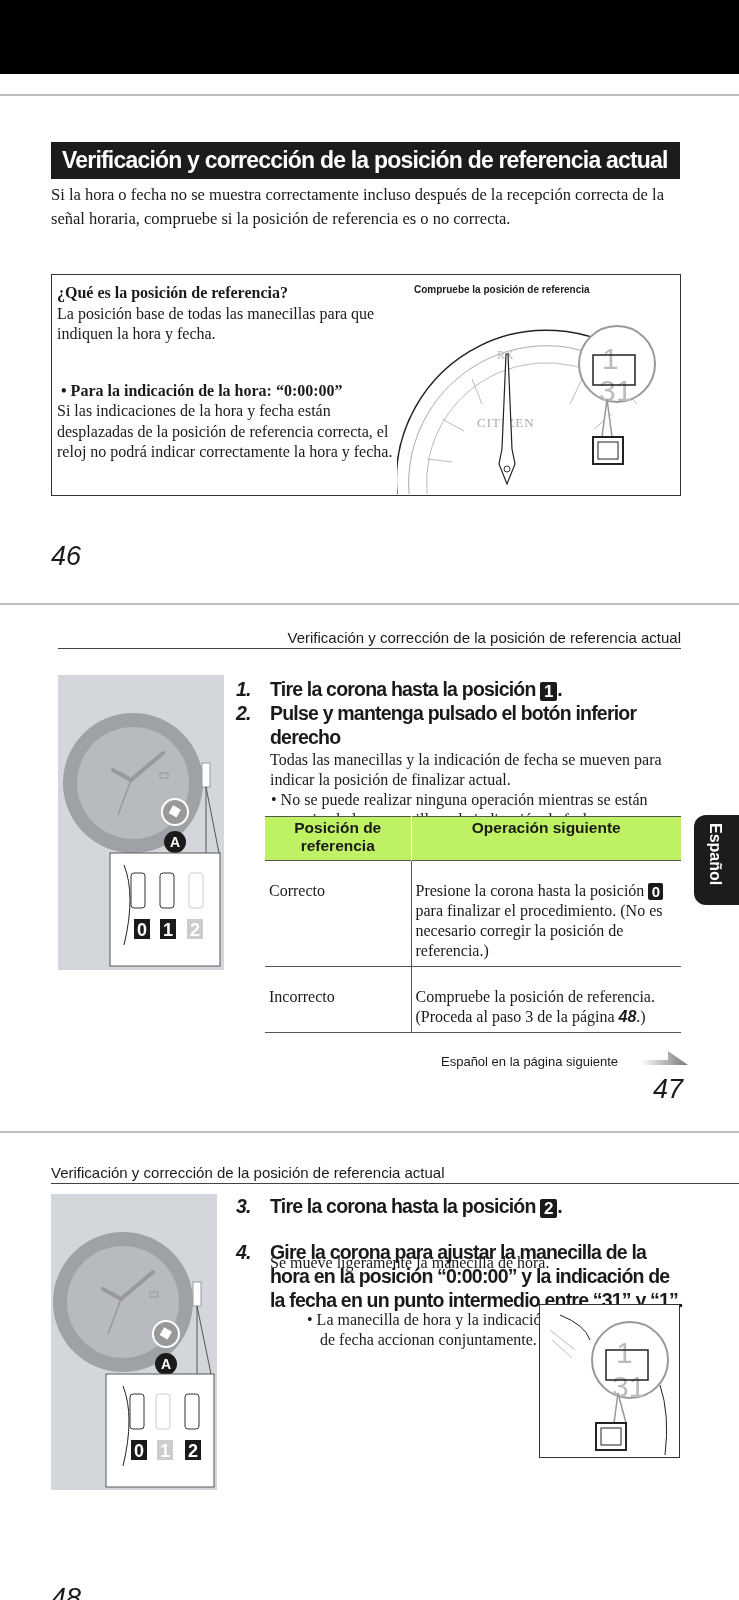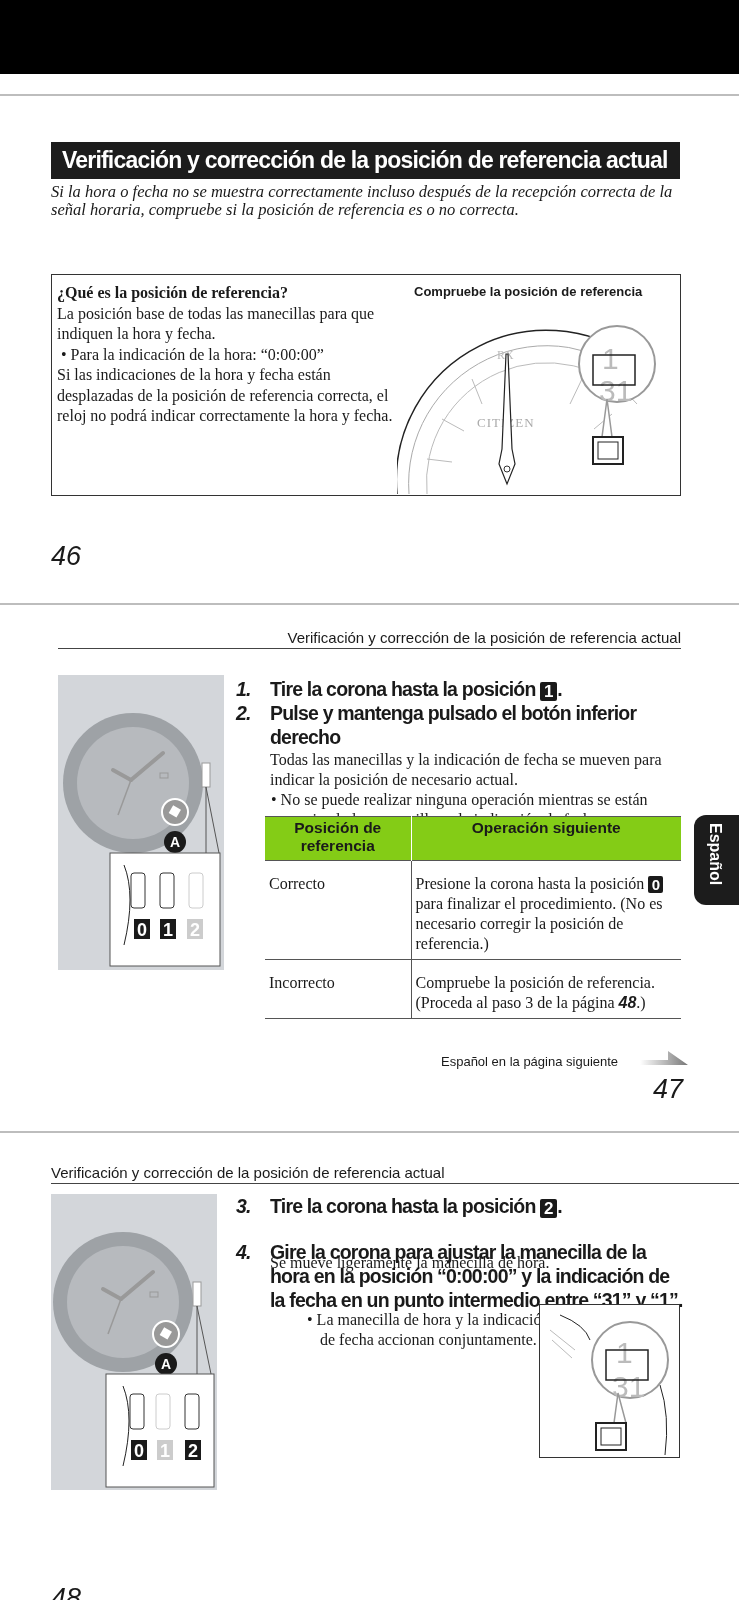--- a/index.html
+++ b/index.html
@@ -6,43 +6,43 @@
   html, body { width: 739px; height: 1600px; overflow: hidden; background: #ffffff; }
   body { position: relative; font-family: "Liberation Serif", "DejaVu Serif", serif; color: #1a1a1a; }
 
   .topbar { position: absolute; left: 0; top: 0; width: 739px; height: 74px; background: #000; }
   .sep { position: absolute; left: 0; width: 739px; height: 2px; background: #bdbdbd; }
   .sans { font-family: "Liberation Sans", "DejaVu Sans", sans-serif; }
 
   
   .p46-title { position: absolute; left: 51px; top: 142px; width: 629px; height: 37px; background: #1c1c1c;
     color: #fff; font-weight: bold; font-size: 23px; line-height: 37px; padding-left: 11px; letter-spacing: -0.8px; transform-origin: left; }
-  .p46-intro { position: absolute; left: 51px; top: 183px; width: 640px; font-size: 16.5px; line-height: 18px; font-style: italic; }
+  .p46-intro { position: absolute; left: 51px; top: 183px; width: 640px; font-size: 16.5px; line-height: 24px; }
   .infobox { position: absolute; left: 51px; top: 274px; width: 630px; height: 222px; border: 1.5px solid #333; }
   .infobox .left { position: absolute; left: 5px; top: 8px; width: 340px; font-size: 16px; line-height: 20.5px; }
   .infobox .left b { font-weight: bold; }
-  .infobox .left .bul { padding-left: 18px; text-indent: -14px; font-weight: normal; }
-  .infobox .right-title { position: absolute; left: 362px; top: 9px; font-size: 13px; font-weight: bold; }
+  .infobox .left .bul { padding-left: 18px; text-indent: -14px; font-weight: bold; margin-top: 36px; }
+  .infobox .right-title { position: absolute; left: 362px; top: 9px; font-size: 10px; font-weight: bold; }
   .dial-fig { position: absolute; left: 345px; top: 34px; width: 280px; height: 185px; }
   .pagenum { position: absolute; font-family: "Liberation Sans", "DejaVu Sans", sans-serif; font-weight: normal; font-style: italic; font-size: 27px; color: #1a1a1a; }
 
   
   .runhead { position: absolute; font-family: "Liberation Sans", "DejaVu Sans", sans-serif; font-size: 15px; color: #1a1a1a; border-bottom: 1.5px solid #444; }
   .figpanel { position: absolute; background: #d3d6da; }
   .step { position: absolute; font-family: "Liberation Sans", "DejaVu Sans", sans-serif; font-weight: bold; font-size: 19.5px; line-height: 24px; letter-spacing: -0.8px; }
   .step .num { position: absolute; left: -34px; font-style: italic; }
   .body { position: absolute; font-size: 16px; line-height: 20px; }
   .bullet { padding-left: 14px; text-indent: -13px; }
   .badge-sq { display: inline-block; background: #1a1a1a; color: #fff; font-size: 17px; line-height: 19px; width: 17px; text-align: center; border-radius: 2px; font-weight: bold; font-family: "Liberation Sans", sans-serif; vertical-align: -1px; letter-spacing: 0; }
   .badge-sq.small { font-size: 15px; line-height: 17px; width: 15px; }
   .badge-circ { display: inline-block; background: #1a1a1a; color: #fff; width: 20px; height: 20px; border-radius: 50%; text-align: center; font-size: 15px; line-height: 20px; font-weight: bold; letter-spacing: 0; vertical-align: -2px; }
 
   table.ops { position: absolute; left: 265px; top: 816px; width: 416px; border-collapse: collapse; font-size: 16px; line-height: 20px; }
-  table.ops th { background: #84cc16; font-family: "Liberation Sans", "DejaVu Sans", sans-serif; font-weight: bold; font-size: 15.5px; line-height: 18px; padding: 2px 18px 5px; text-align: center; vertical-align: top; }
-  table.ops td { vertical-align: top; padding: 13px 4px 5px; border-bottom: 1.5px solid #555; }
+  table.ops th { background: #bef264; font-family: "Liberation Sans", "DejaVu Sans", sans-serif; font-weight: bold; font-size: 15.5px; line-height: 18px; padding: 2px 18px 5px; text-align: center; vertical-align: top; }
+  table.ops td { vertical-align: top; padding: 20px 4px 5px; border-bottom: 1.5px solid #555; }
   table.ops tr.head { border-bottom: 1.5px solid #555; }
   table.ops th:first-child, table.ops td:first-child { width: 146px; border-right: 1.5px solid #555; }
   table.ops th:first-child { border-right: 1.5px solid #fff; }
   table.ops { border-top: 1.5px solid #555; }
 
   .tab-es { position: absolute; left: 694px; top: 815px; width: 45px; height: 90px; background: #1c1c1c; border-radius: 12px 0 0 12px; }
   .tab-es span { position: absolute; left: 12px; top: 8px; writing-mode: vertical-rl; color: #fff; font-family: "Liberation Sans", sans-serif; font-weight: bold; font-size: 16px; }
 
   .cont { position: absolute; left: 441px; top: 1054px; font-family: "Liberation Sans", "DejaVu Sans", sans-serif; font-size: 13px; }
   .cont-arrow { position: absolute; left: 640px; top: 1051px; width: 48px; height: 17px; }
@@ -133,21 +133,21 @@
 
   <div class="step" style="left:270px; top:677px;">
     <span class="num">1.</span>
     <span>Tire la corona hasta la posición</span>
     <span class="badge-sq">1</span><span>.</span>
   </div>
   <div class="step" style="left:270px; top:701px; width:420px;">
     <span class="num">2.</span>
     <div>Pulse y mantenga pulsado el botón inferior derecho</div>
   </div>
-  <div class="body" style="left:270px; top:750px; width:420px;">Todas las manecillas y la indicación de fecha se mueven para indicar la posición de necesario actual.</div>
+  <div class="body" style="left:270px; top:750px; width:420px;">Todas las manecillas y la indicación de fecha se mueven para indicar la posición de finalizar actual.</div>
   <div class="body bullet" style="left:270px; top:790px; width:420px;">• <span>No se puede realizar ninguna operación mientras se están moviendo las manecillas y la indicación de fecha.</span></div>
 
   <table class="ops">
     <tbody>
         <tr class="head">
       <th>Posición de referencia</th>
       <th>Operación siguiente</th>
     </tr>
     <tr>
       <td>Correcto</td>

